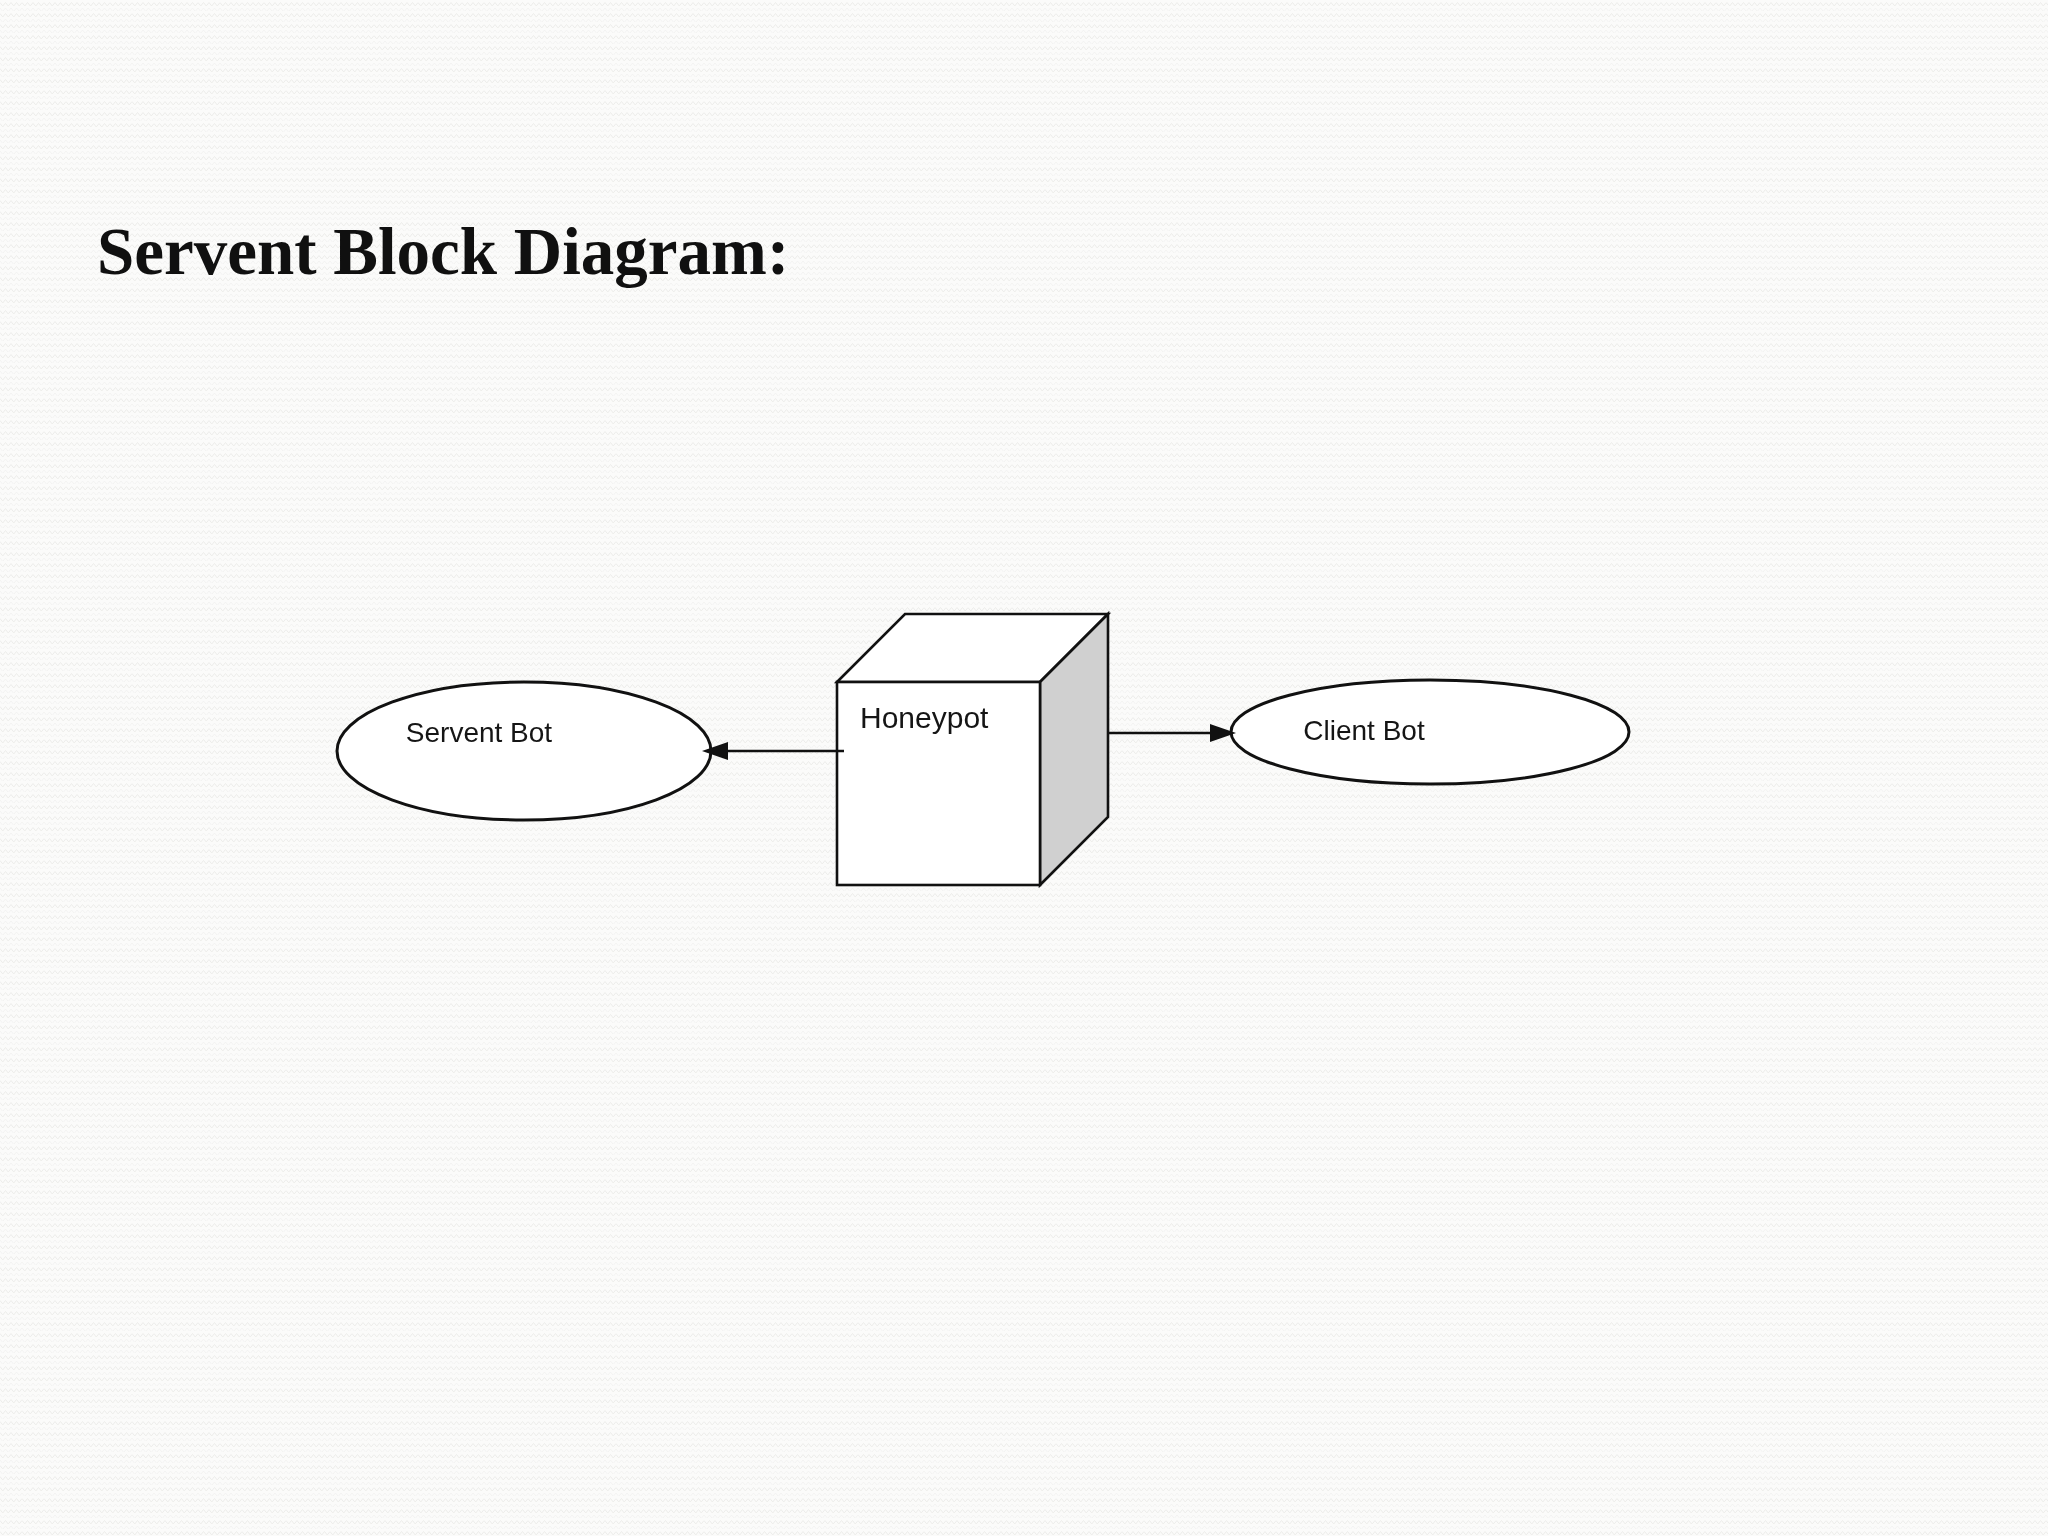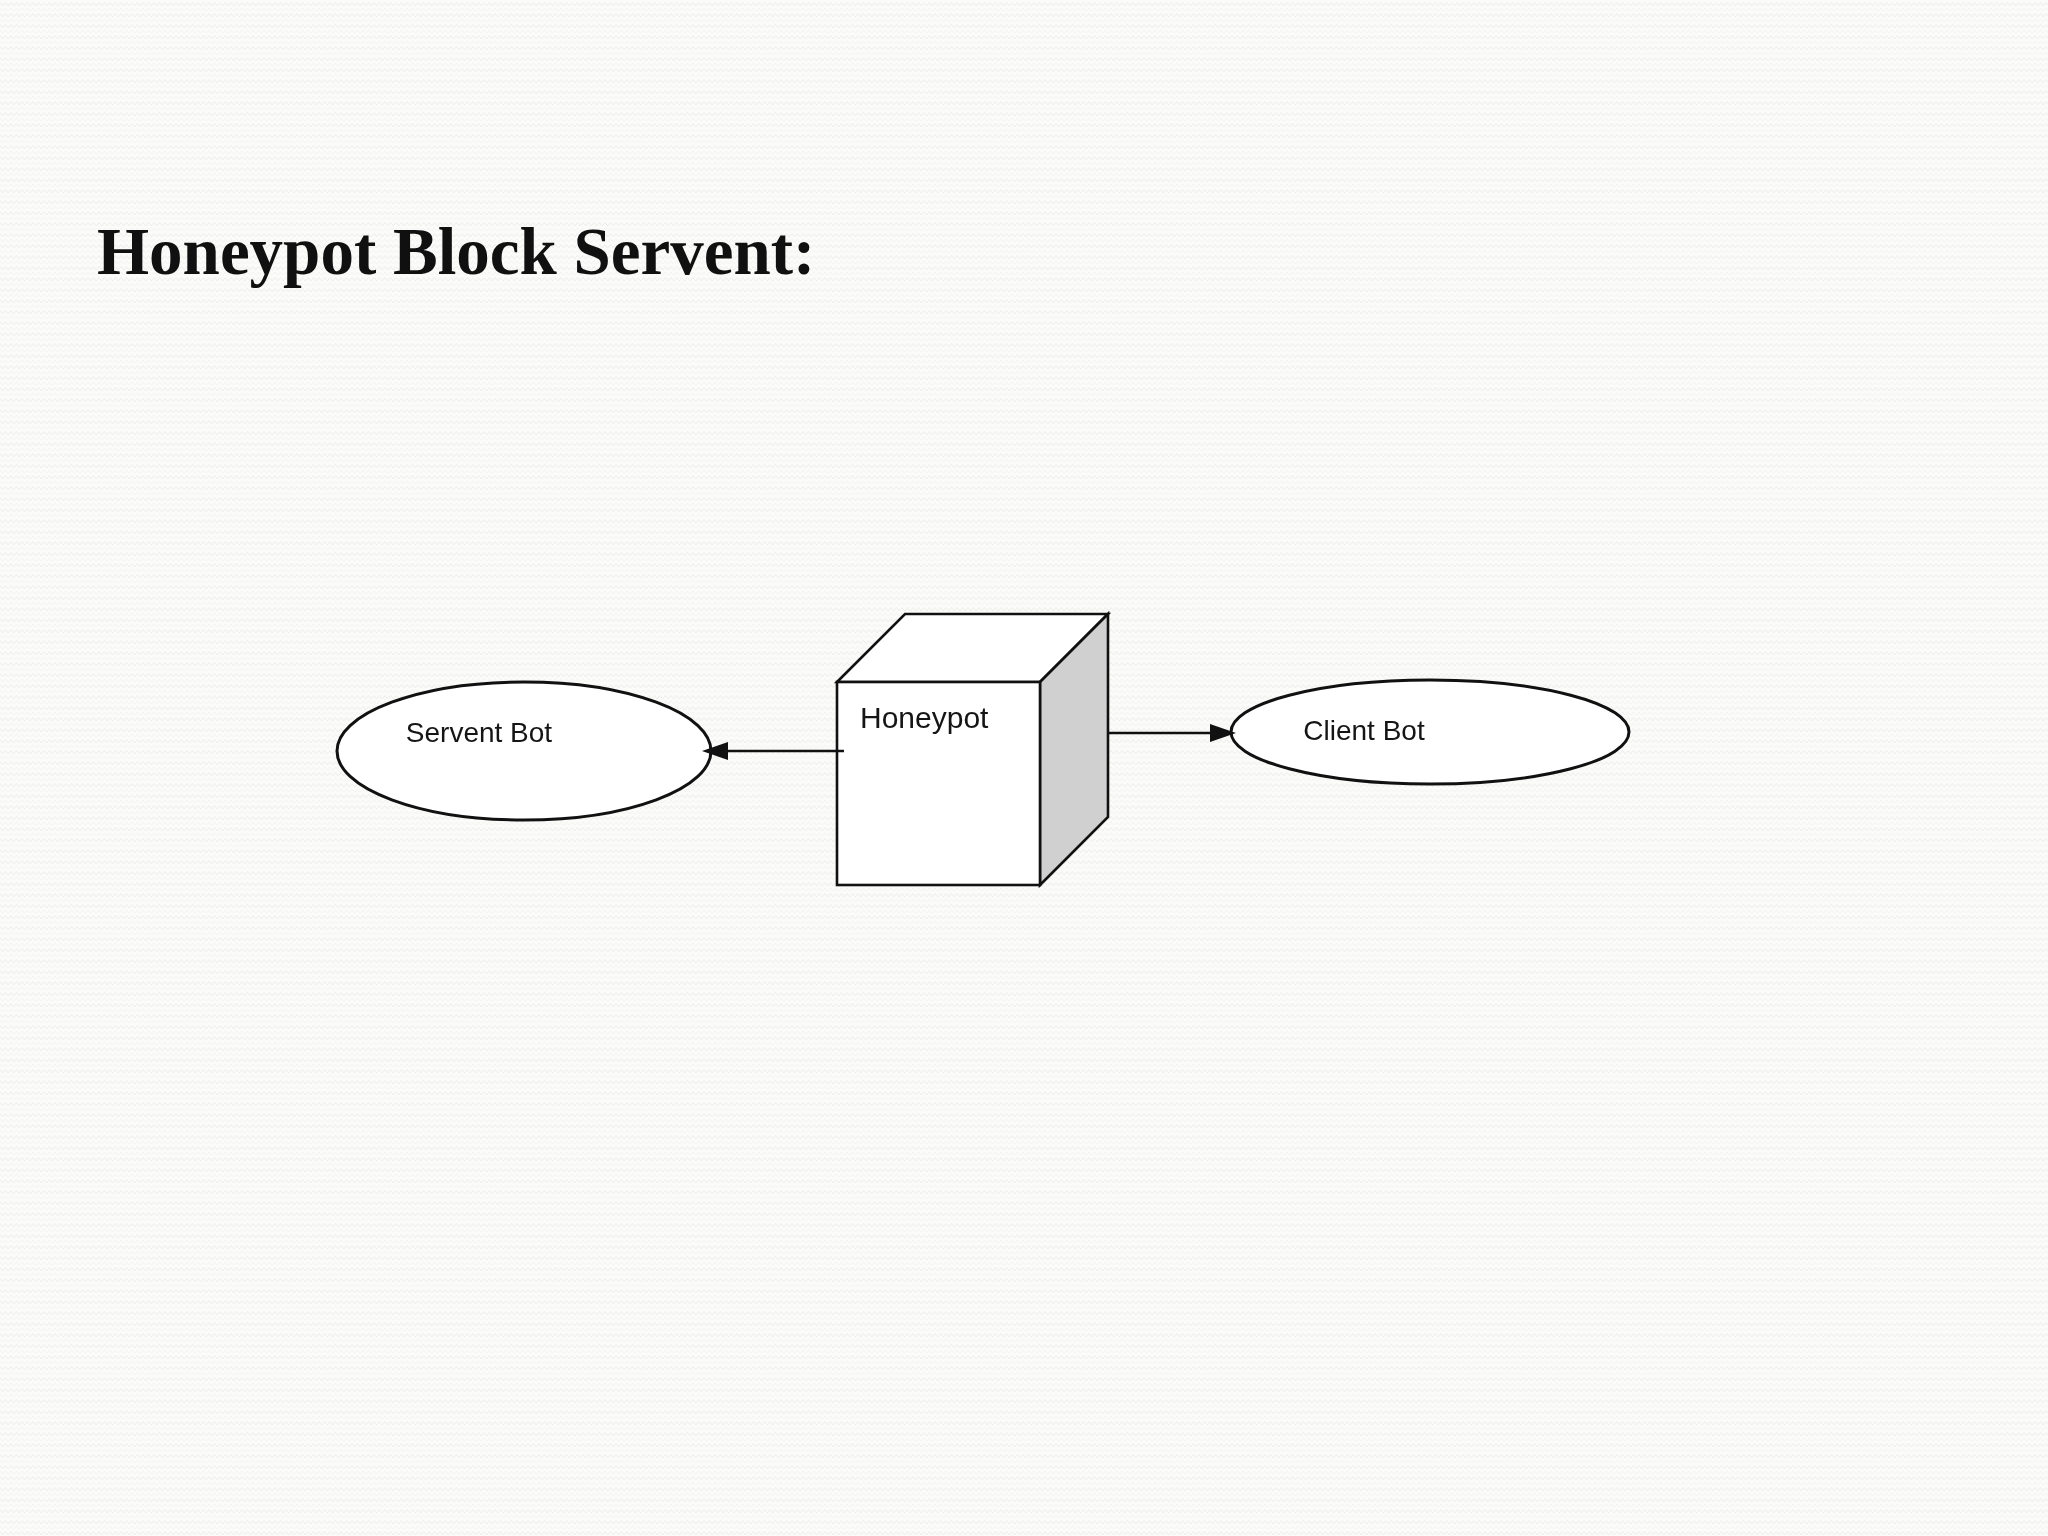--- a/index.html
+++ b/index.html
@@ -89,21 +89,21 @@
   <svg class="texture" width="2048" height="1536" aria-hidden="true">
     <defs>
       <pattern id="zigzag" width="22" height="11" patternUnits="userSpaceOnUse">
         <path class="zz1" d="M0 2.5 L2.75 6 L5.5 2.5 L8.25 6 L11 2.5 L13.75 6 L16.5 2.5 L19.25 6 L22 2.5"></path>
         <path class="zz2" d="M0 8 L2.75 11.5 L5.5 8 L8.25 11.5 L11 8 L13.75 11.5 L16.5 8 L19.25 11.5 L22 8"></path>
       </pattern>
     </defs>
     <rect x="0" y="0" width="2048" height="1536" fill="url(#zigzag)"></rect>
   </svg>
 
-  <h1 class="title">Honeypot Block Servent:</h1>
+  <h1 class="title">Servent Block Diagram:</h1>
 
   <svg class="diagram" viewBox="0 0 2048 1536" width="2048" height="1536">
 
     <g>
       <ellipse class="node-shape" cx="524" cy="751" rx="187" ry="69"></ellipse>
       <text class="node-label" x="479" y="742" text-anchor="middle">Servent Bot</text>
     </g>
 
     <g>
       <ellipse class="node-shape" cx="1430" cy="732" rx="199" ry="52"></ellipse>

